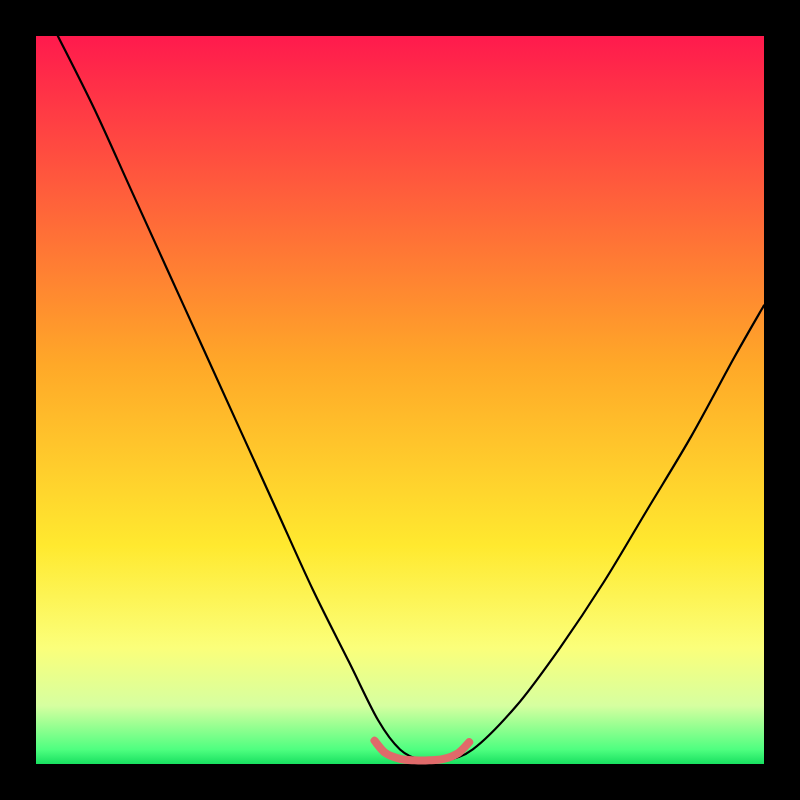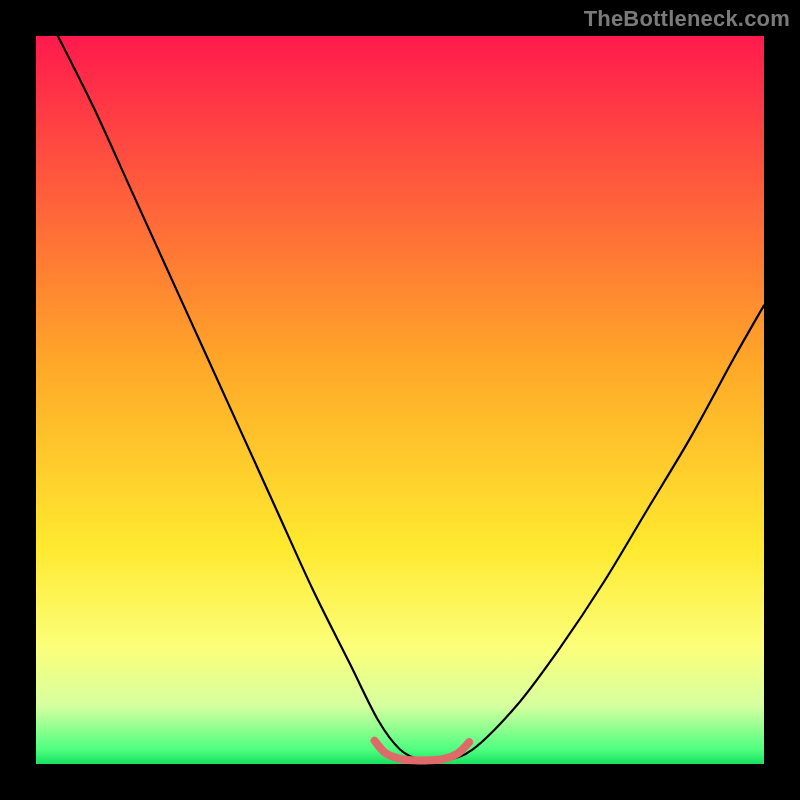--- a/index.html
+++ b/index.html
@@ -29,21 +29,20 @@
   svg {
     position: absolute;
     top: 0;
     left: 0;
   }
 </style>
 </head>
 <body>
 
 <div class="canvas">
-  <div class="watermark">TheBottleneck.com</div>
 
   <svg id="chart-svg" width="800" height="800" viewBox="0 0 800 800">
     <defs>
       <linearGradient id="bg-grad" x1="0" y1="0" x2="0" y2="1">
           <stop offset="0%" stop-color="#ff1a4d"></stop>
           <stop offset="45%" stop-color="#ffa828"></stop>
           <stop offset="70%" stop-color="#ffe92f"></stop>
           <stop offset="84%" stop-color="#fbff7a"></stop>
           <stop offset="92%" stop-color="#d6ffa0"></stop>
           <stop offset="98%" stop-color="#4fff80"></stop>

